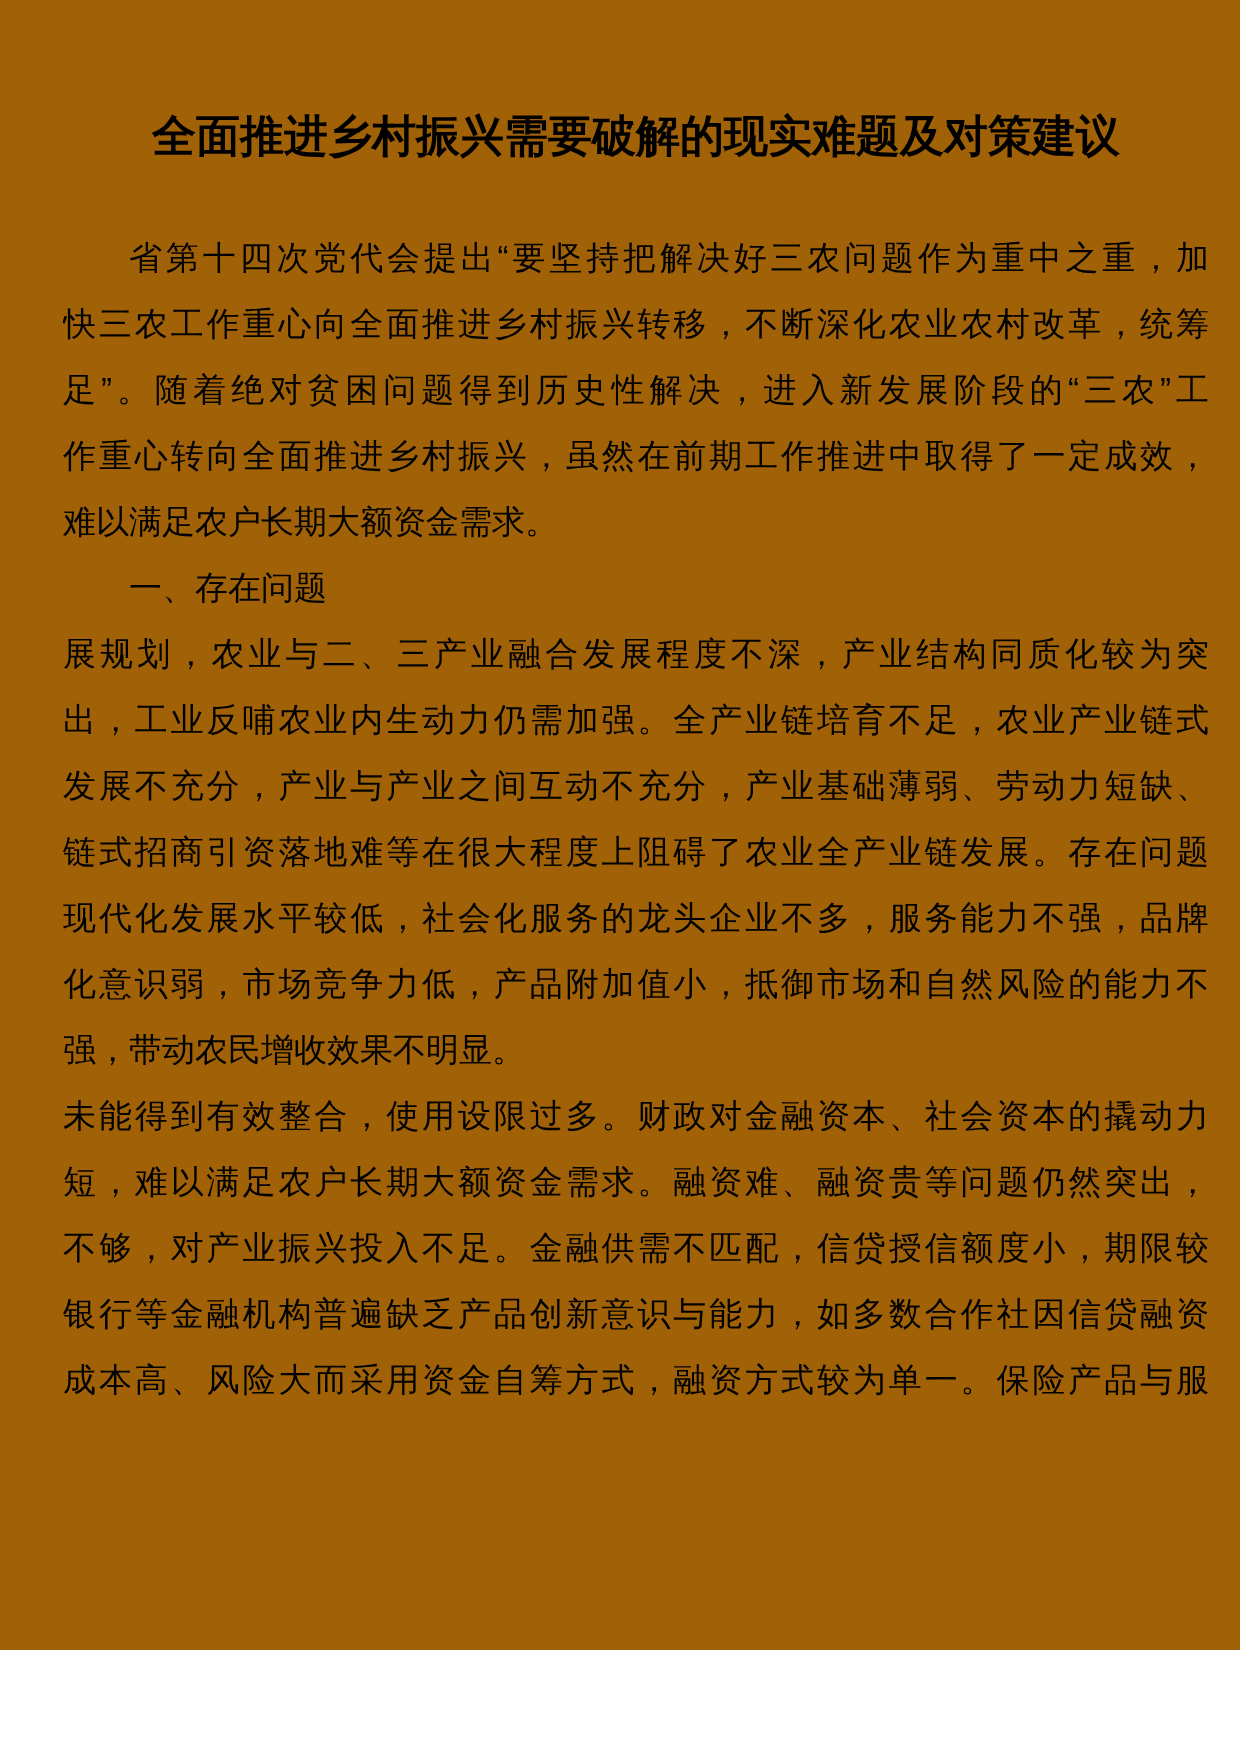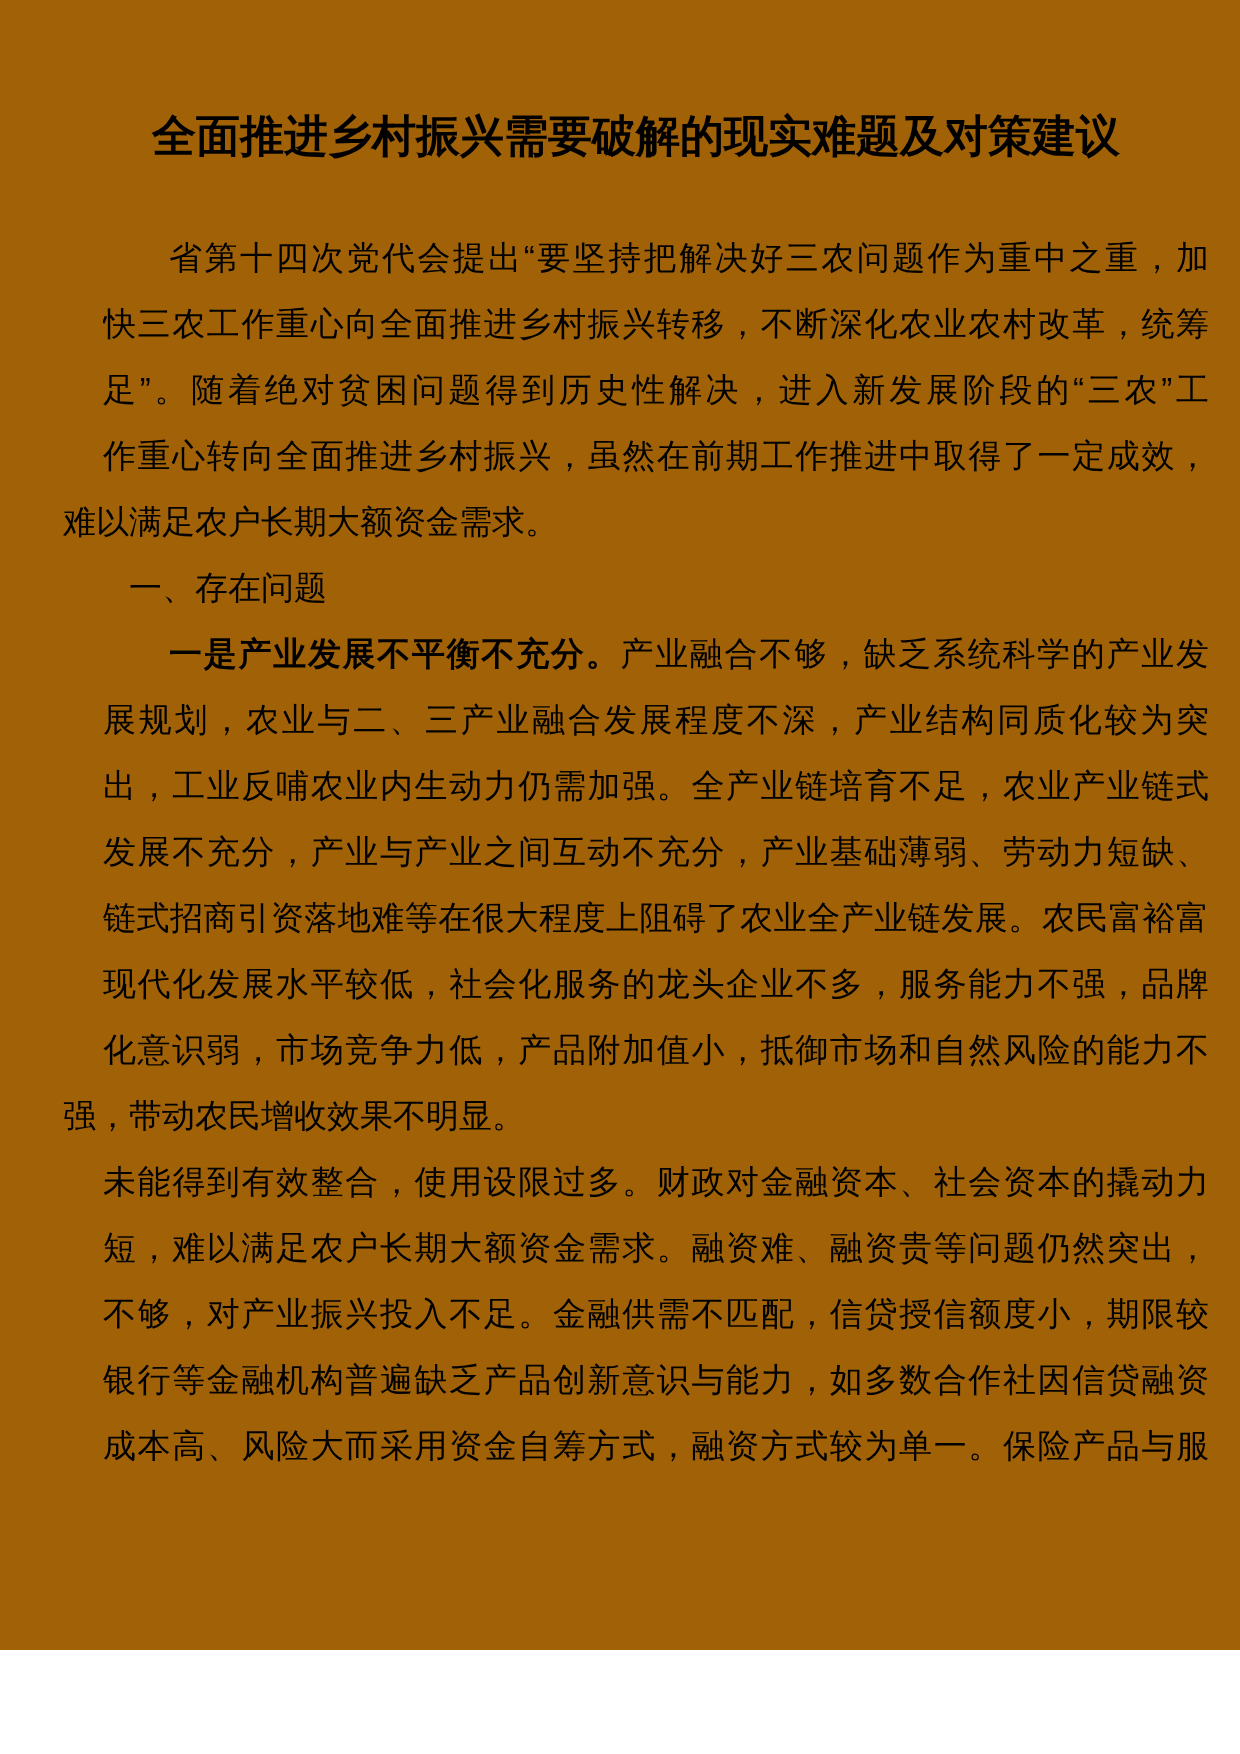--- a/index.html
+++ b/index.html
@@ -30,21 +30,20 @@
     font-size: 33px;
     line-height: 66px;
     height: 66px;
     overflow: hidden;
     text-align: left;
   }
   .line.justify {
     text-align: justify;
     text-align-last: justify;
     text-justify: inter-character;
-    margin-left: 40px;
   }
   .line.indent {
     text-indent: 2em;
   }
   .lead {
     font-weight: 700;
   }
 </style>
 </head>
 <body>
@@ -57,25 +56,24 @@
     <div class="line justify indent">省第十四次党代会提出“要坚持把解决好三农问题作为重中之重，加</div>
     <div class="line justify">快三农工作重心向全面推进乡村振兴转移，不断深化农业农村改革，统筹</div>
     <div class="line justify">足”。随着绝对贫困问题得到历史性解决，进入新发展阶段的“三农”工</div>
     <div class="line justify">作重心转向全面推进乡村振兴，虽然在前期工作推进中取得了一定成效，</div>
     <div class="line">难以满足农户长期大额资金需求。</div>
   </div>
 
   <div class="line indent">一、存在问题</div>
 
   <div>
-    <div class="line justify indent"><span class="lead">一是产业发展不平衡不充分。</span><span>产业融合不够，缺乏系统科学的产业发</span></div>
     <div class="line justify">展规划，农业与二、三产业融合发展程度不深，产业结构同质化较为突</div>
     <div class="line justify">出，工业反哺农业内生动力仍需加强。全产业链培育不足，农业产业链式</div>
     <div class="line justify">发展不充分，产业与产业之间互动不充分，产业基础薄弱、劳动力短缺、</div>
-    <div class="line justify">链式招商引资落地难等在很大程度上阻碍了农业全产业链发展。农民富裕富</div>
+    <div class="line justify">链式招商引资落地难等在很大程度上阻碍了农业全产业链发展。存在问题</div>
     <div class="line justify">现代化发展水平较低，社会化服务的龙头企业不多，服务能力不强，品牌</div>
     <div class="line justify">化意识弱，市场竞争力低，产品附加值小，抵御市场和自然风险的能力不</div>
     <div class="line">强，带动农民增收效果不明显。</div>
   </div>
 
   <div>
     <div class="line justify">未能得到有效整合，使用设限过多。财政对金融资本、社会资本的撬动力</div>
     <div class="line justify">短，难以满足农户长期大额资金需求。融资难、融资贵等问题仍然突出，</div>
     <div class="line justify">不够，对产业振兴投入不足。金融供需不匹配，信贷授信额度小，期限较</div>
     <div class="line justify">银行等金融机构普遍缺乏产品创新意识与能力，如多数合作社因信贷融资</div>

